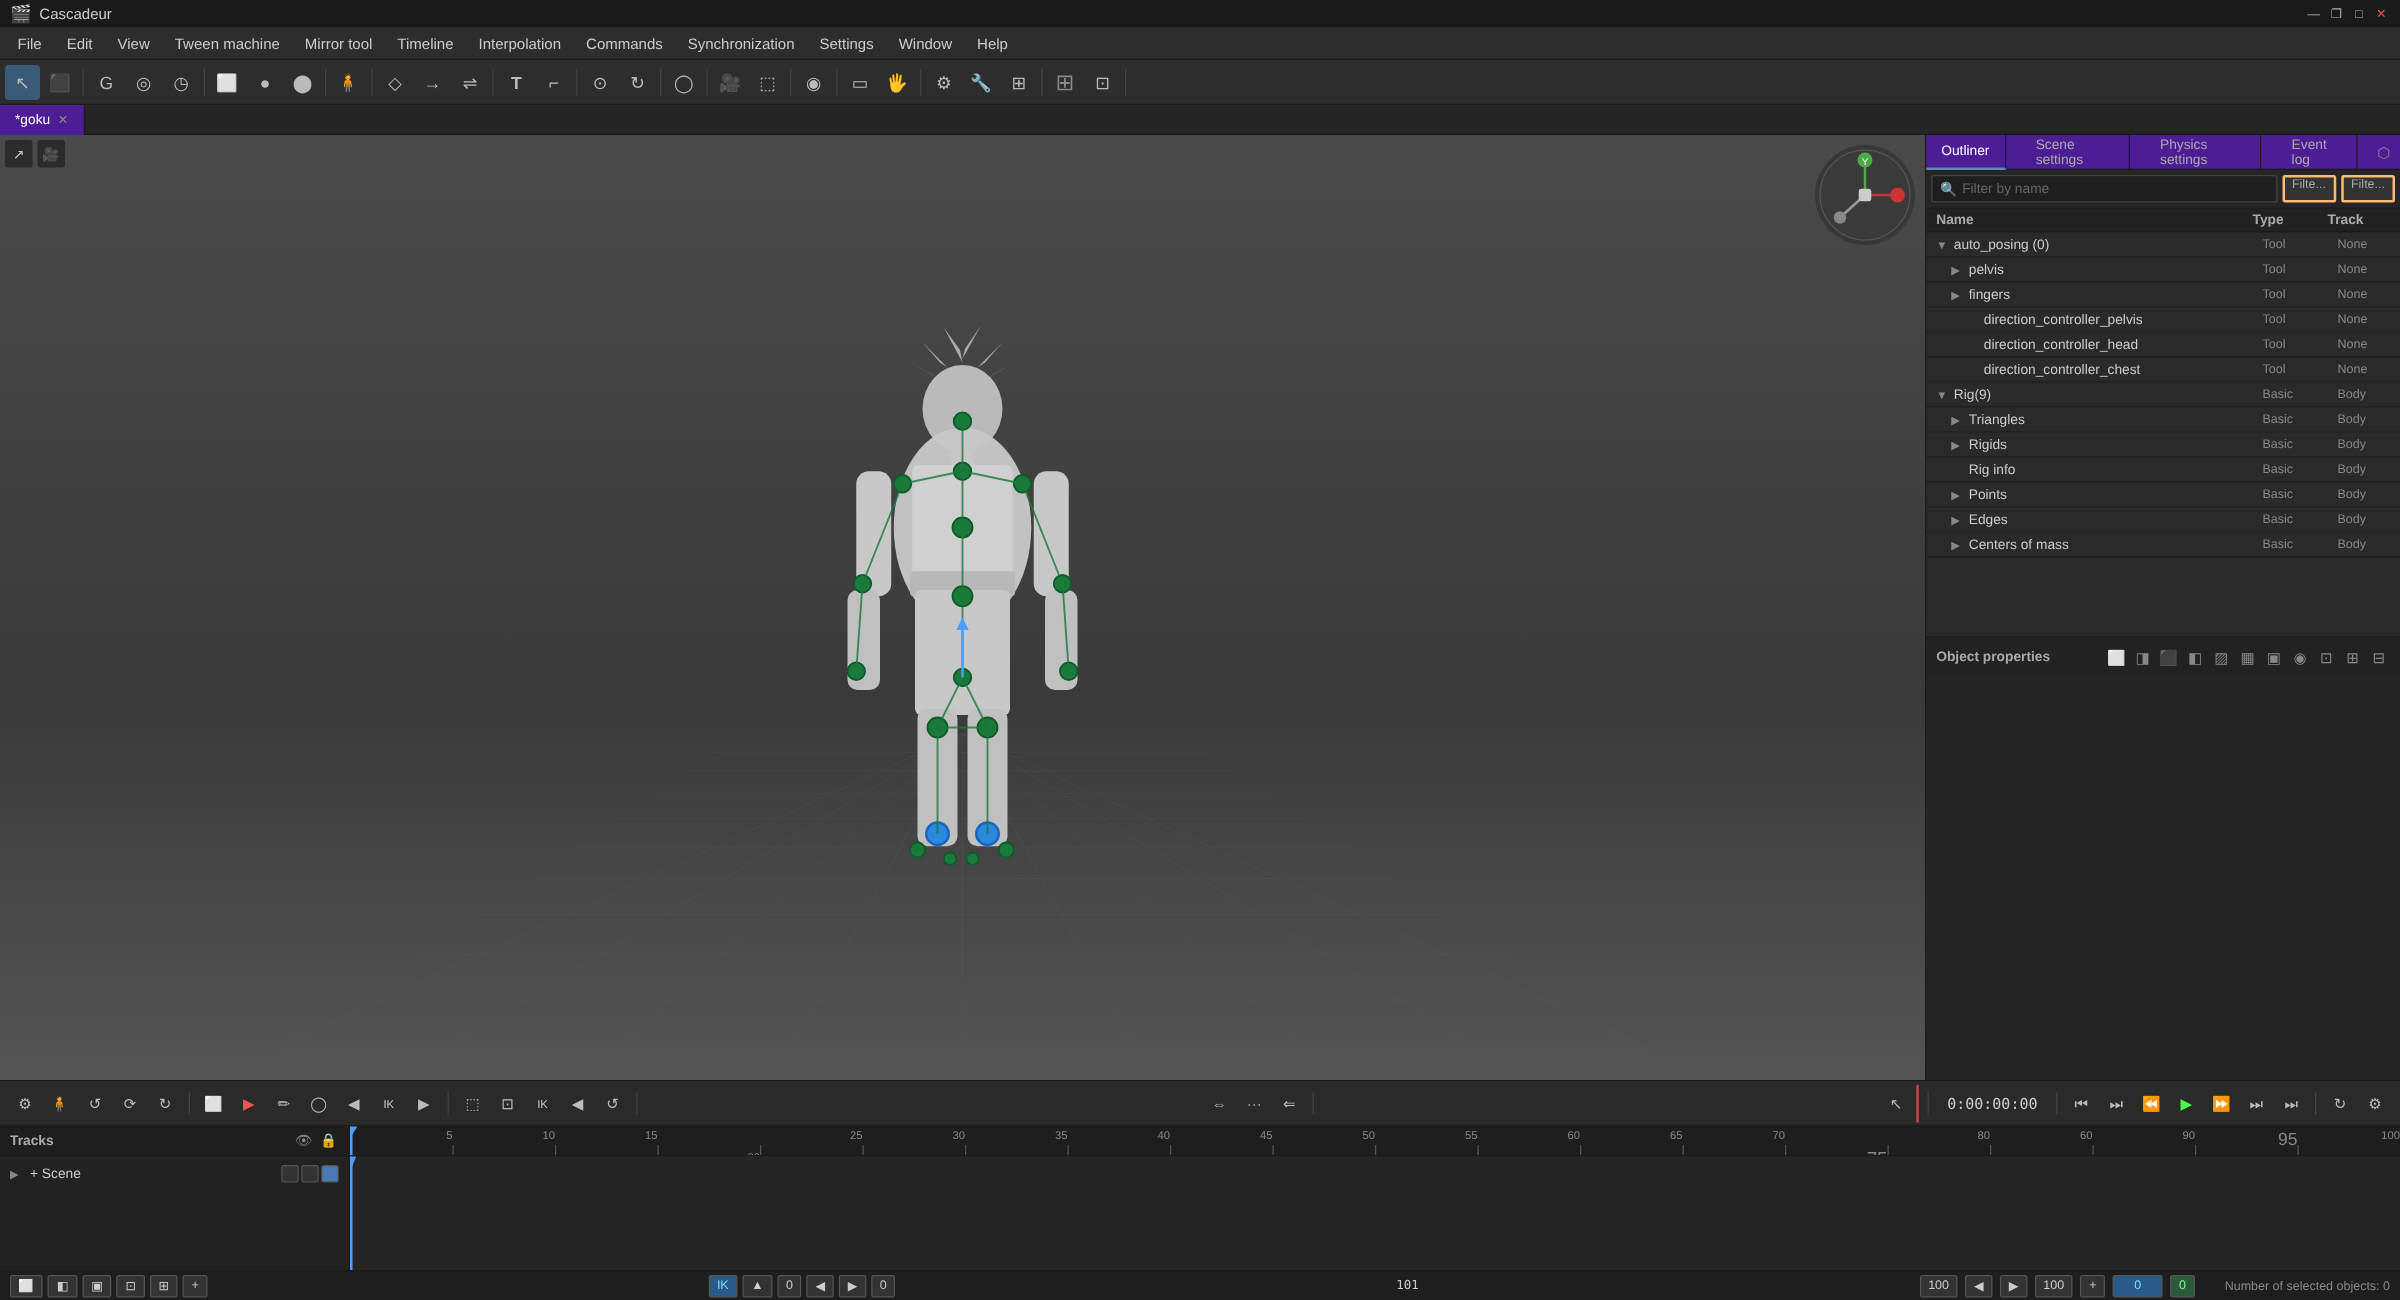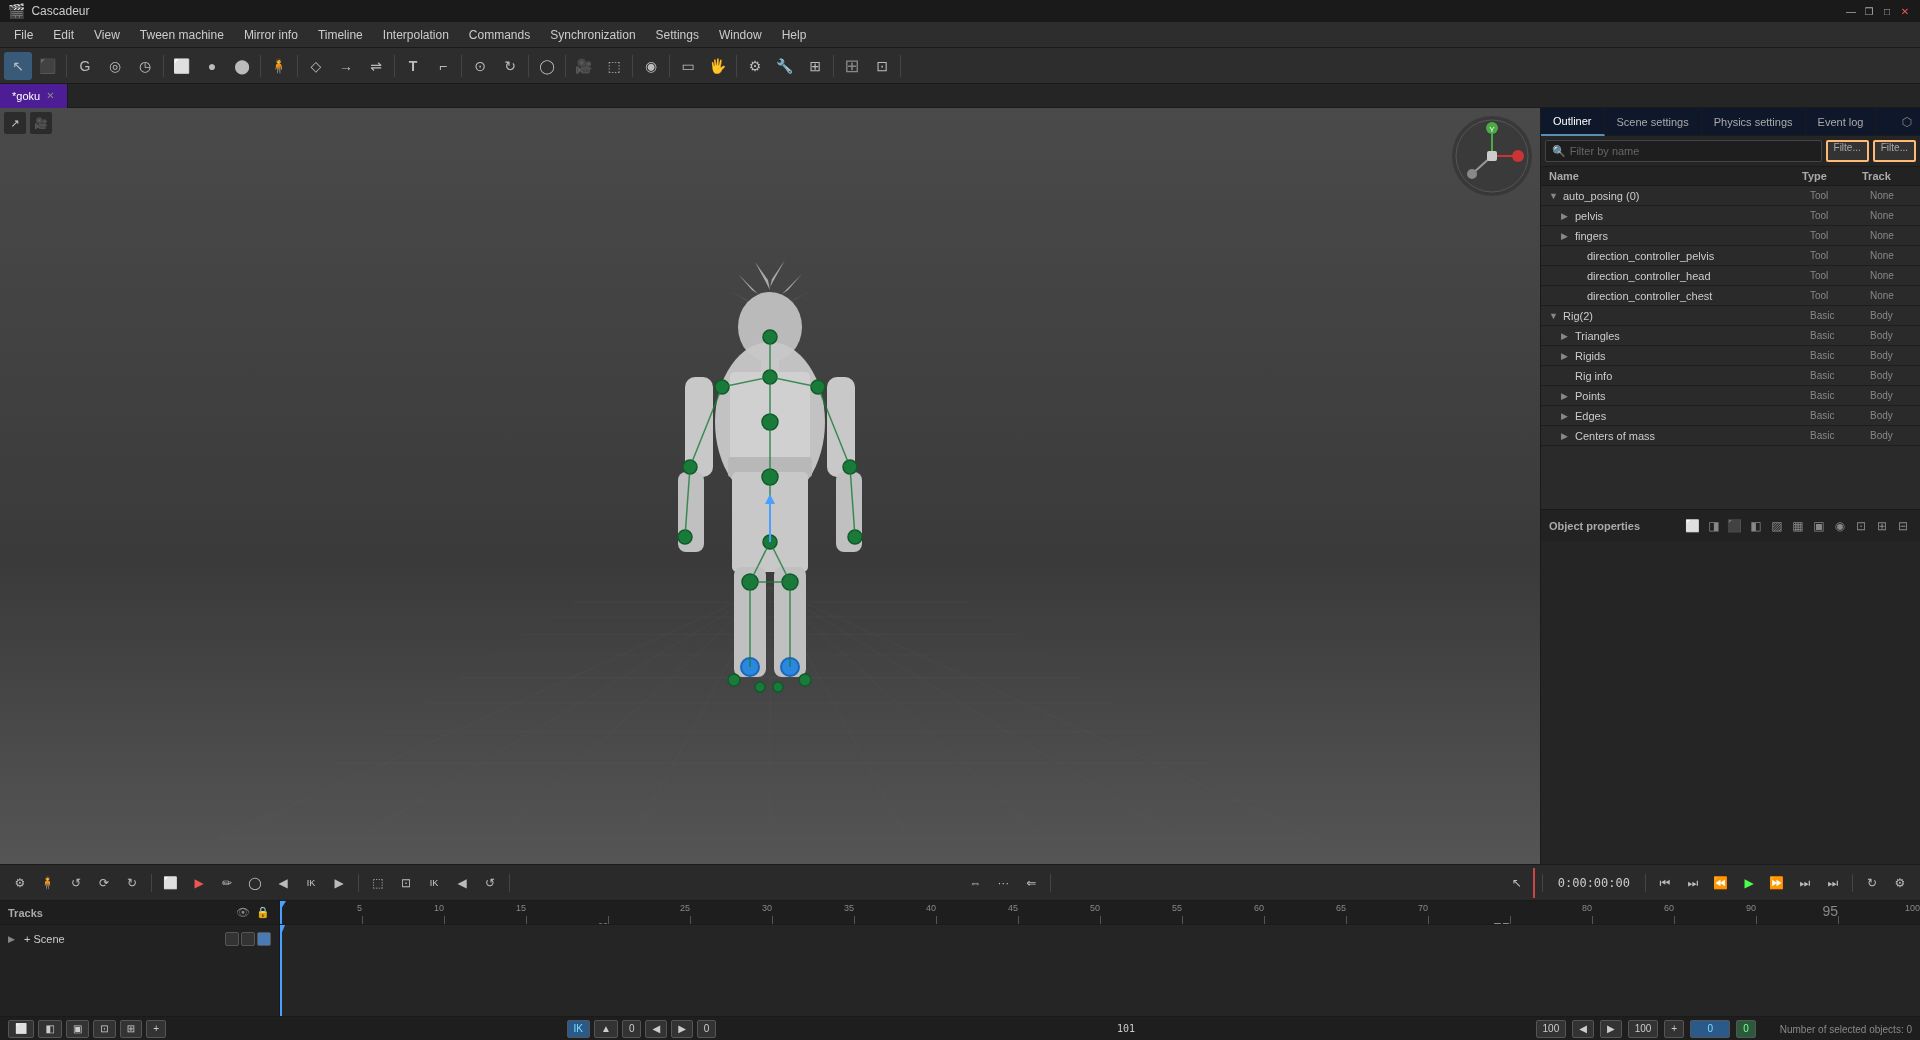--- a/index.html
+++ b/index.html
@@ -77,21 +77,21 @@
       position: absolute; top: 8px; right: 8px; width: 80px; height: 80px;
       border-radius: 50%; background: rgba(50,50,50,0.7);
       display: flex; align-items: center; justify-content: center;
     }
 
     
     #right-panel {
       width: 380px; background: #2a2a2a; border-left: 1px solid #1a1a1a; display: flex; flex-direction: column;
     }
     #panel-tabs {
-      display: flex; background: #0f172a; border-bottom: 1px solid #1a1a1a; height: 28px;
+      display: flex; background: #4c1d95; border-bottom: 1px solid #1a1a1a; height: 28px; gap: 12px;
     }
     .panel-tab {
       padding: 0 12px; height: 28px; display: flex; align-items: center;
       font-size: 11px; color: #aaa; cursor: pointer; border-right: 1px solid #1a1a1a;
     }
     .panel-tab.active { color: #fff; border-bottom: 2px solid #5a8db5; }
 
     #panel-search {
       display: flex; align-items: center; padding: 4px; gap: 4px; background: #252525;
       border-bottom: 1px solid #1a1a1a;
@@ -233,21 +233,21 @@
     <span>□</span>
     <span style="color:#e55;">✕</span>
   </div>
 </div>
 
 <div id="menubar">
   <div class="menu-item">File</div>
   <div class="menu-item">Edit</div>
   <div class="menu-item">View</div>
   <div class="menu-item">Tween machine</div>
-  <div class="menu-item">Mirror info</div>
+  <div class="menu-item">Mirror tool</div>
   <div class="menu-item">Timeline</div>
   <div class="menu-item">Interpolation</div>
   <div class="menu-item">Commands</div>
   <div class="menu-item">Synchronization</div>
   <div class="menu-item">Settings</div>
   <div class="menu-item">Window</div>
   <div class="menu-item">Help</div>
 </div>
 
 <div id="toolbar">
@@ -513,21 +513,21 @@
 
       <div class="tree-item indent2">
         <span class="tree-arrow"></span>
         <span class="tree-label">direction_controller_chest</span>
         <span class="tree-type">Tool</span>
         <span class="tree-track">None</span>
       </div>
 
       <div class="tree-item">
         <span class="tree-arrow">▼</span>
-        <span class="tree-label">Rig(2)</span>
+        <span class="tree-label">Rig(9)</span>
         <span class="tree-type">Basic</span>
         <span class="tree-track">Body</span>
       </div>
 
       <div class="tree-item indent1">
         <span class="tree-arrow">▶</span>
         <span class="tree-label">Triangles</span>
         <span class="tree-type">Basic</span>
         <span class="tree-track">Body</span>
       </div>

